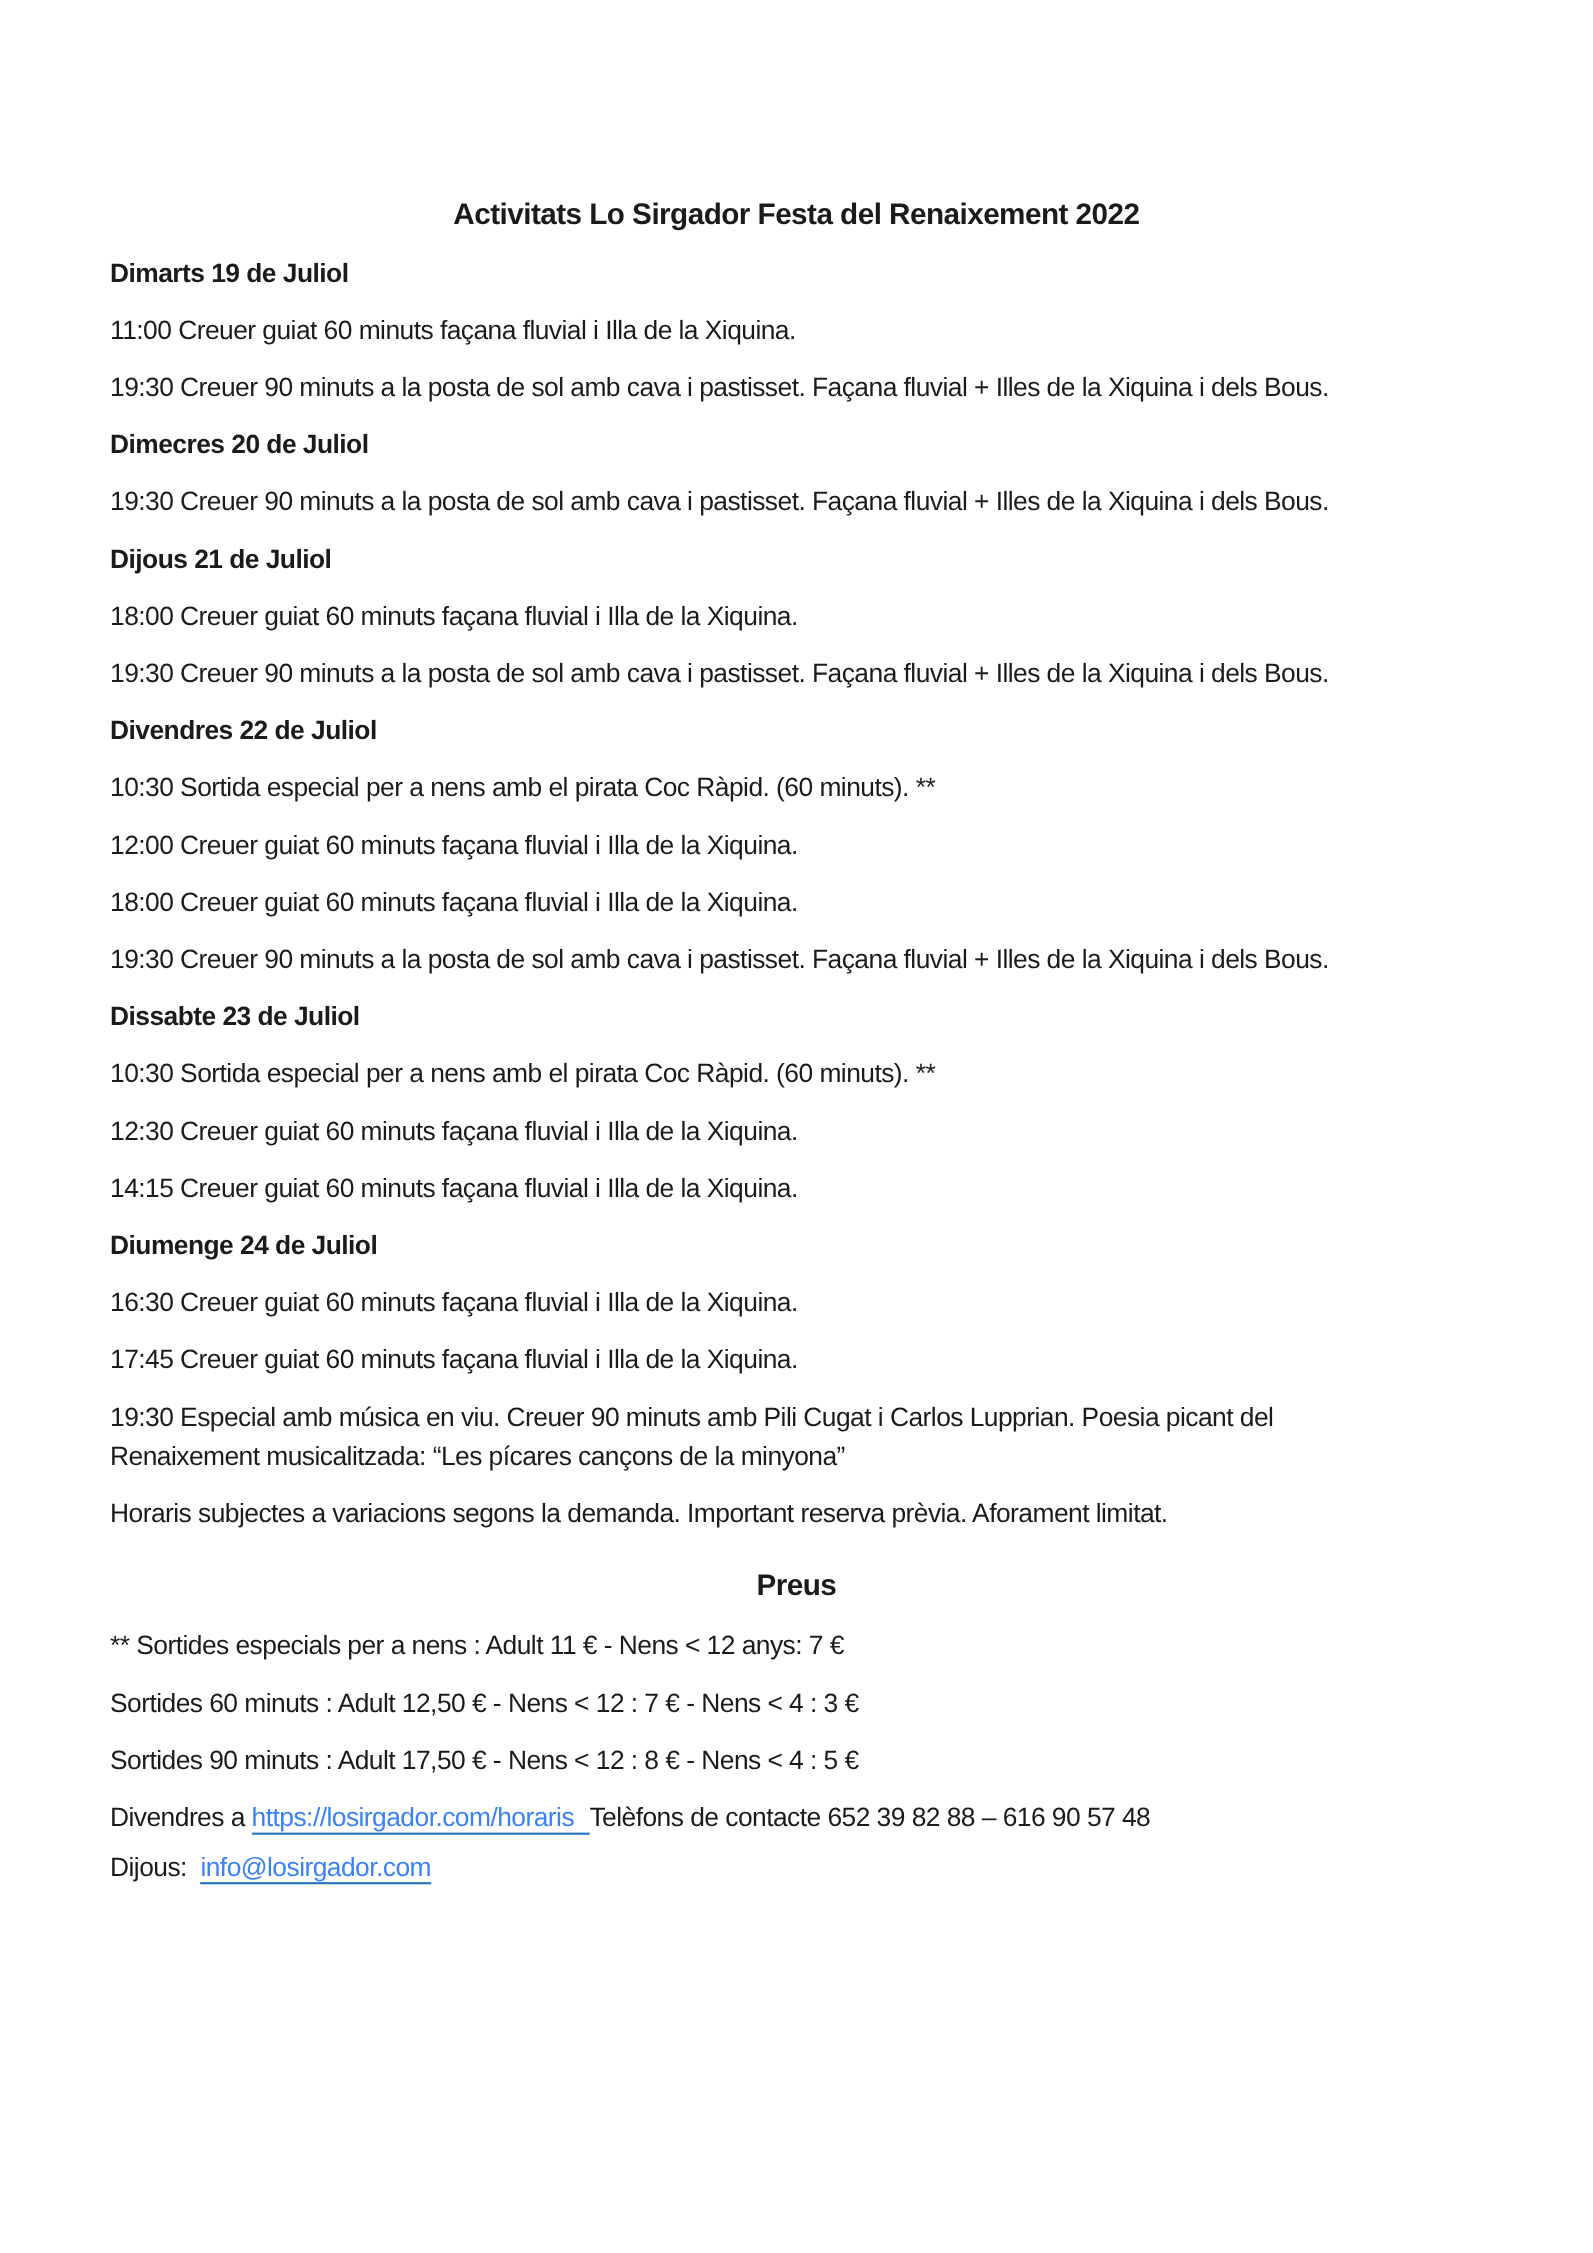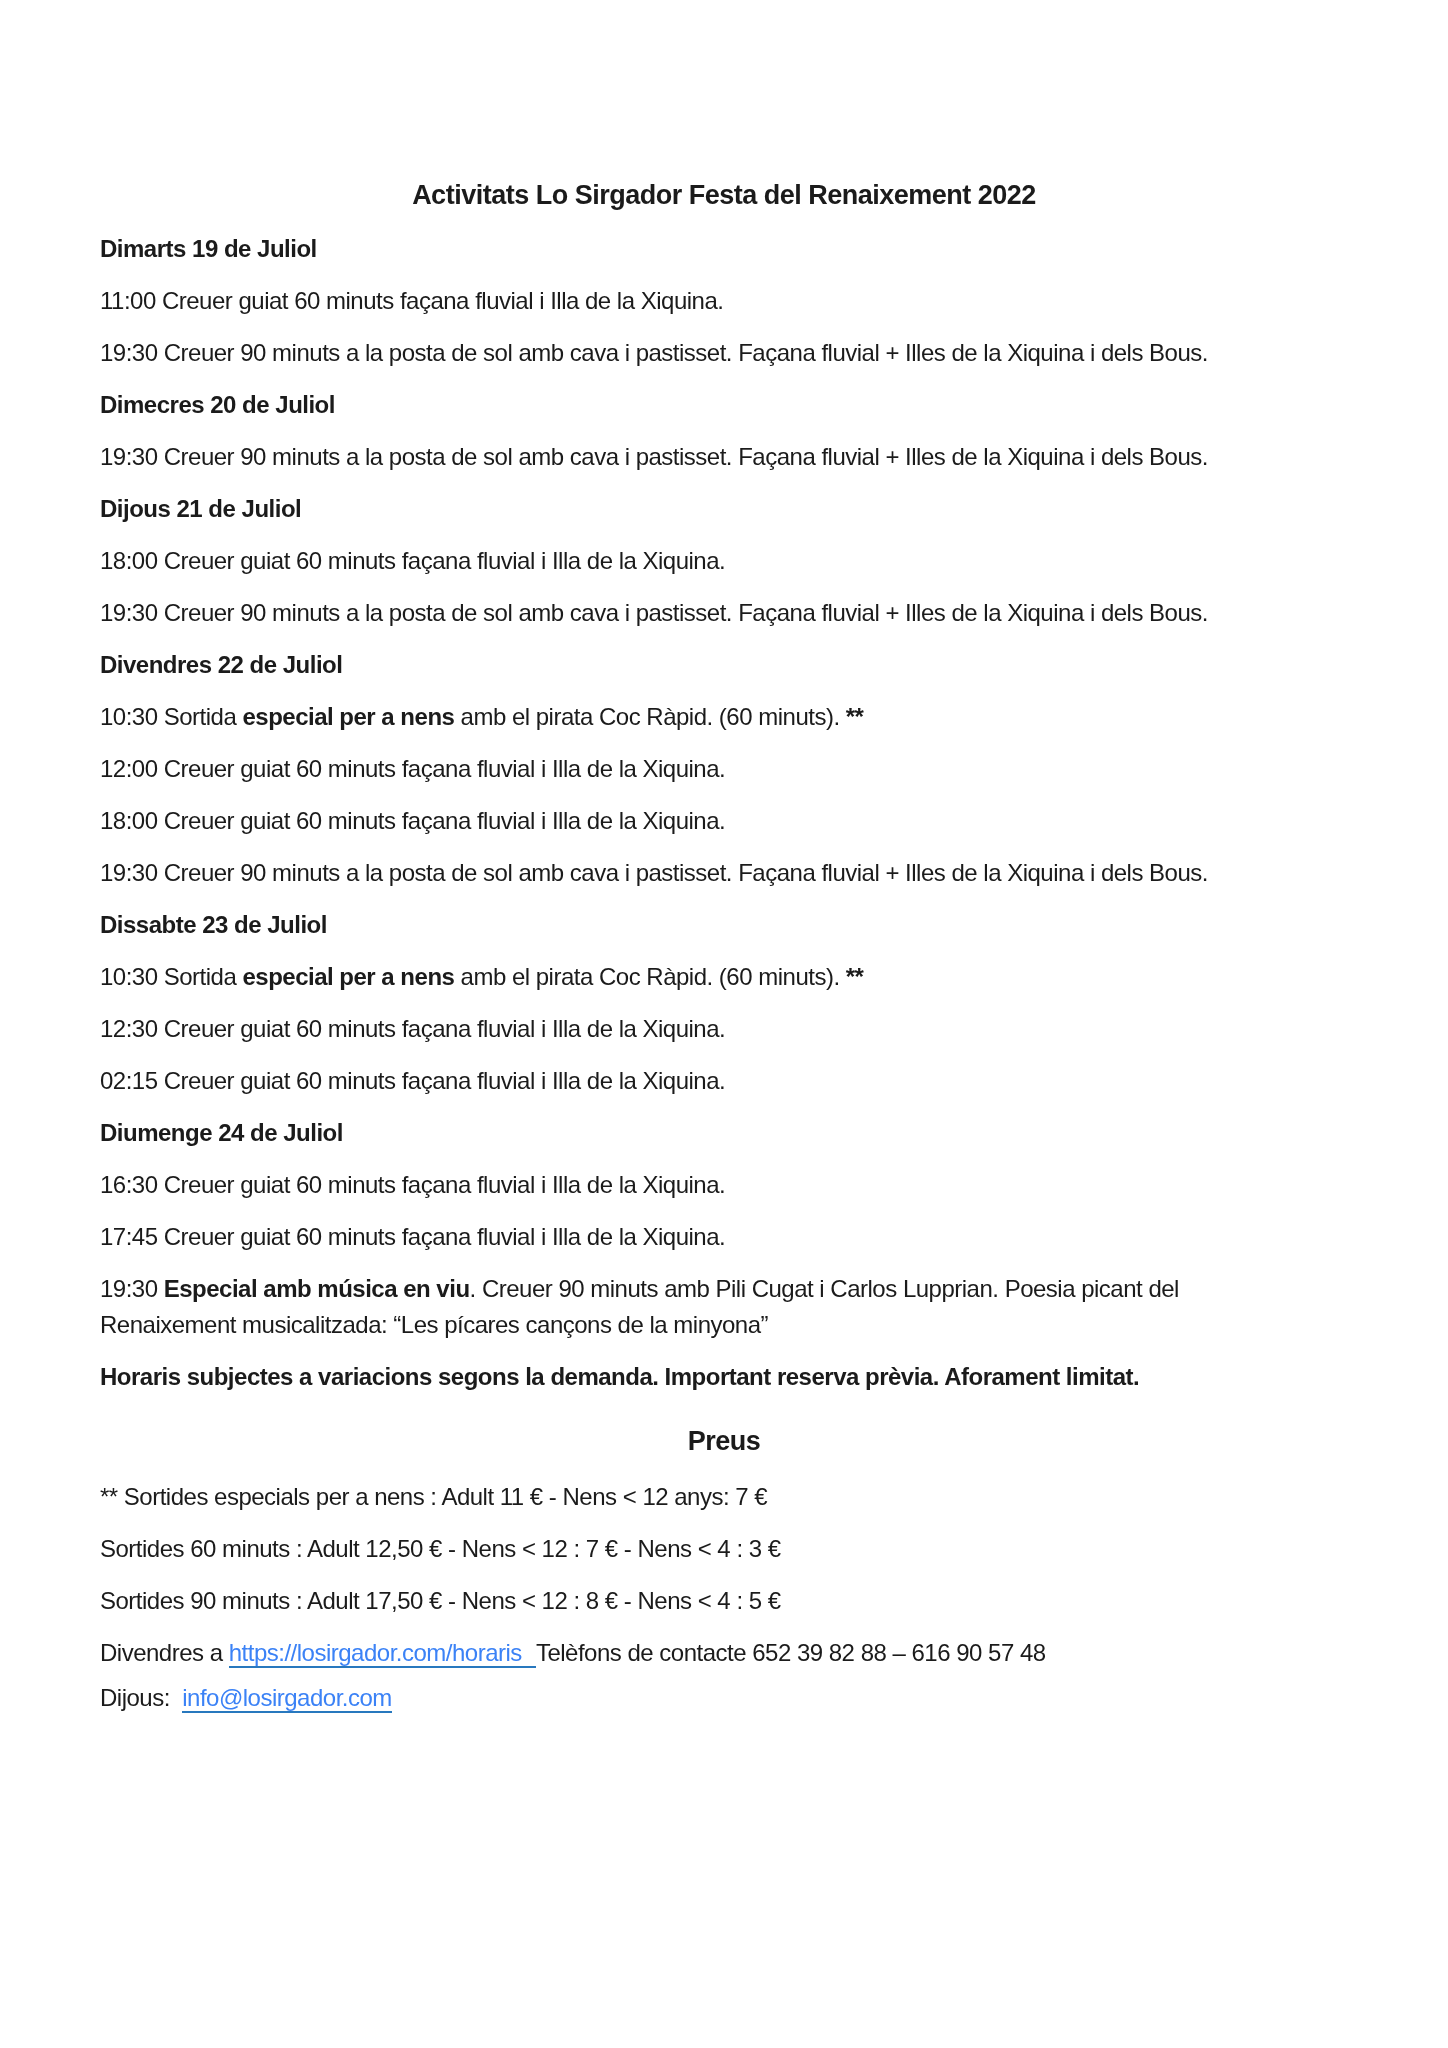--- a/index.html
+++ b/index.html
@@ -23,21 +23,21 @@
     text-align: center;
     margin: 0 -48px 16px 0;
     white-space: pre;
   }
   .line {
     line-height: 37px;
     margin: 0 0 15px 0;
     white-space: pre;
   }
   .day   { font-weight: bold; }
-  .b     { font-weight: bold; }
+  .b     { font-weight: normal; }
   .nogap { margin-bottom: 0; }
   .cont  { line-height: 36px; }
   .preus-title {
     font-size: 27px;
     font-weight: bold;
     line-height: 48px;
     text-align: center;
     margin: 22px -48px 13px 0;
     white-space: pre;
   }
@@ -76,21 +76,21 @@
         <p class="line day">Divendres 22 de Juliol</p>
         <p class="line"><span>10:30 Sortida </span><span class="b">especial per a nens</span><span> amb el pirata Coc Ràpid. (60 minuts). </span><span class="b">**</span></p>
         <p class="line"><span>12:00 Creuer guiat 60 minuts façana fluvial i Illa de la Xiquina.</span></p>
         <p class="line"><span>18:00 Creuer guiat 60 minuts façana fluvial i Illa de la Xiquina.</span></p>
         <p class="line"><span>19:30 Creuer 90 minuts a la posta de sol amb cava i pastisset. Façana fluvial + Illes de la Xiquina i dels Bous.</span></p>
       </div>
       <div>
         <p class="line day">Dissabte 23 de Juliol</p>
         <p class="line"><span>10:30 Sortida </span><span class="b">especial per a nens</span><span> amb el pirata Coc Ràpid. (60 minuts). </span><span class="b">**</span></p>
         <p class="line"><span>12:30 Creuer guiat 60 minuts façana fluvial i Illa de la Xiquina.</span></p>
-        <p class="line"><span>02:15 Creuer guiat 60 minuts façana fluvial i Illa de la Xiquina.</span></p>
+        <p class="line"><span>14:15 Creuer guiat 60 minuts façana fluvial i Illa de la Xiquina.</span></p>
       </div>
       <div>
         <p class="line day">Diumenge 24 de Juliol</p>
         <p class="line"><span>16:30 Creuer guiat 60 minuts façana fluvial i Illa de la Xiquina.</span></p>
         <p class="line"><span>17:45 Creuer guiat 60 minuts façana fluvial i Illa de la Xiquina.</span></p>
         <p class="line nogap"><span>19:30 </span><span class="b">Especial amb música en viu</span><span>. Creuer 90 minuts amb Pili Cugat i Carlos Lupprian. Poesia picant del</span></p>
         <p class="line cont"><span>Renaixement musicalitzada: “Les pícares cançons de la minyona”</span></p>
       </div>
     </div>
 

